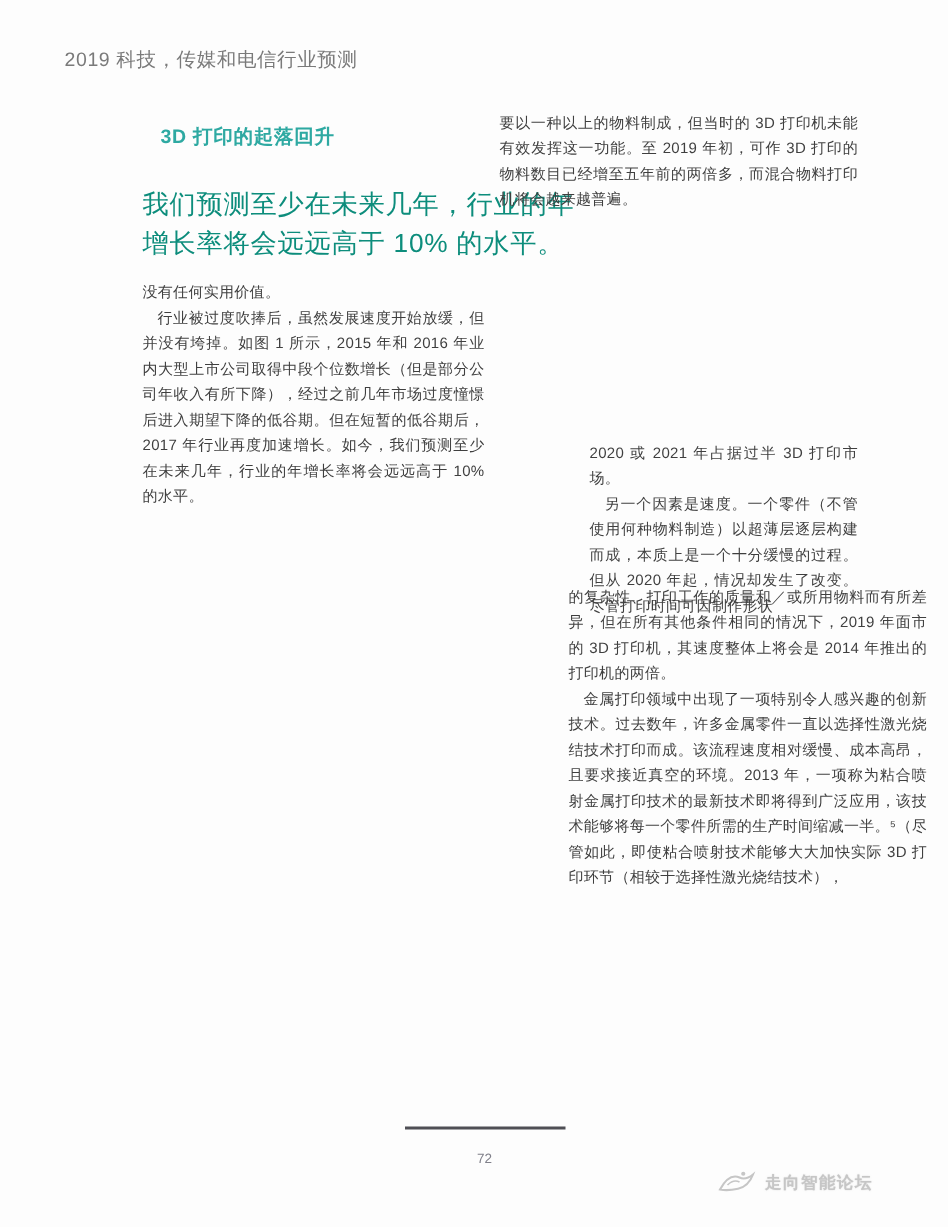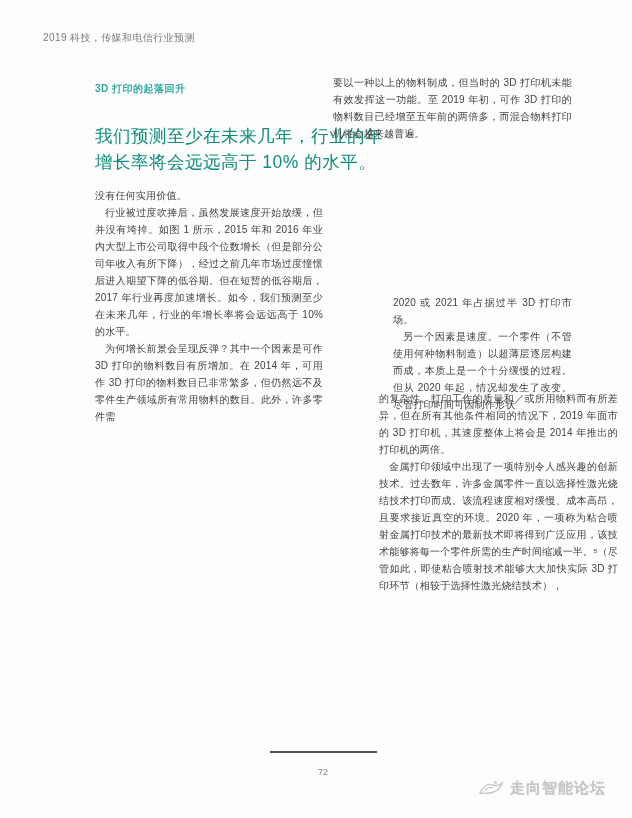--- a/index.html
+++ b/index.html
@@ -1,24 +1,24 @@
 <!DOCTYPE html>
 <html><head>
 <meta charset="utf-8">
 <style>
   html,body{margin:0;padding:0;background:#ffffff;}
   .page{
     position:relative;width:632px;height:818px;background:#fdfdfd;
     font-family:"Liberation Sans", sans-serif;color:#3f3f3f;overflow:hidden;
   }
   .running-header{
-    position:absolute;left:43px;top:31px;font-size:10px;letter-spacing:.4px;color:#7a7a7a;
+    position:absolute;left:43px;top:31px;font-size:13px;letter-spacing:.4px;color:#7a7a7a;
   }
   .article-title{
-    position:absolute;left:95px;top:82px;margin:0;font-size:10px;font-weight:bold;
+    position:absolute;left:107px;top:82px;margin:0;font-size:13px;font-weight:bold;
     color:#2ea9a2;letter-spacing:.5px;
   }
   .col-left{
     position:absolute;left:95px;top:116px;width:228px;
   }
   .body-text{
     margin:0;font-size:10px;line-height:17px;text-align:justify;color:#3f3f3f;
     letter-spacing:.2px;
   }
   .indent{text-indent:1em;}
@@ -40,53 +40,52 @@
   }
   .page-number{
     position:absolute;left:300px;top:767px;width:46px;text-align:center;
     font-size:9px;color:#80808a;
   }
   .watermark{
     position:absolute;left:478px;top:777px;display:flex;align-items:center;gap:6px;
     color:#c6c6c6;
   }
   .watermark-text{
-    font-size:15px;font-weight:bold;letter-spacing:1px;color:#c6c6c6;
+    font-size:11px;font-weight:bold;letter-spacing:1px;color:#c6c6c6;
     text-shadow:0 0 1px rgba(190,190,190,.6);
   }
   .bird-icon{display:inline-block;line-height:0;}
 </style>
 </head>
 <body>
 
 <div class="page">
 
   <div class="running-header">2019 科技，传媒和电信行业预测</div>
 
   <h1 class="article-title">3D 打印的起落回升</h1>
 
   <div class="col-left">
     <div class="pull-quote">我们预测至少在未来几年，行业的年增长率将会远远高于 10% 的水平。</div>
     <p class="body-text">没有任何实用价值。</p>
     <p class="body-text indent">行业被过度吹捧后，虽然发展速度开始放缓，但并没有垮掉。如图 1 所示，2015 年和 2016 年业内大型上市公司取得中段个位数增长（但是部分公司年收入有所下降），经过之前几年市场过度憧憬后进入期望下降的低谷期。但在短暂的低谷期后，2017 年行业再度加速增长。如今，我们预测至少在未来几年，行业的年增长率将会远远高于 10% 的水平。</p>
-    <p class="body-text indent">为何增长前景会呈现反弹？其中一个因素是可作 3D 打印的物料数目有所增加。在 2014 年，可用作 3D 打印的物料数目已非常繁多，但仍然远不及零件生产领域所有常用物料的数目。此外，许多零件需</p>
   </div>
 
   <div class="col-right-seg1">
     <p class="body-text">要以一种以上的物料制成，但当时的 3D 打印机未能有效发挥这一功能。至 2019 年初，可作 3D 打印的物料数目已经增至五年前的两倍多，而混合物料打印机将会越来越普遍。</p>
   </div>
 
   <div class="col-right-seg2">
     <p class="body-text">2020 或 2021 年占据过半 3D 打印市场。</p>
     <p class="body-text indent">另一个因素是速度。一个零件（不管使用何种物料制造）以超薄层逐层构建而成，本质上是一个十分缓慢的过程。但从 2020 年起，情况却发生了改变。尽管打印时间可因制作形状</p>
   </div>
 
   <div class="col-right-seg3">
     <p class="body-text">的复杂性、打印工作的质量和／或所用物料而有所差异，但在所有其他条件相同的情况下，2019 年面市的 3D 打印机，其速度整体上将会是 2014 年推出的打印机的两倍。</p>
-    <p class="body-text indent">金属打印领域中出现了一项特别令人感兴趣的创新技术。过去数年，许多金属零件一直以选择性激光烧结技术打印而成。该流程速度相对缓慢、成本高昂，且要求接近真空的环境。2020 年，一项称为粘合喷射金属打印技术的最新技术即将得到广泛应用，该技术能够将每一个零件所需的生产时间缩减一半。⁵（尽管如此，即使粘合喷射技术能够大大加快实际 3D 打印环节（相较于选择性激光烧结技术），</p>
+    <p class="body-text indent">金属打印领域中出现了一项特别令人感兴趣的创新技术。过去数年，许多金属零件一直以选择性激光烧结技术打印而成。该流程速度相对缓慢、成本高昂，且要求接近真空的环境。2013 年，一项称为粘合喷射金属打印技术的最新技术即将得到广泛应用，该技术能够将每一个零件所需的生产时间缩减一半。⁵（尽管如此，即使粘合喷射技术能够大大加快实际 3D 打印环节（相较于选择性激光烧结技术），</p>
   </div>
 
   <div class="footer-rule"></div>
 
   <div class="page-number">72</div>
 
   <div class="watermark">
     <span class="bird-icon">
       <svg width="26" height="22" viewBox="0 0 26 22">
         <path d="M2 16 Q8 5 15 8 Q19 10 24 6 Q21 14 14 15.5 Q7 17 2 16 Z" fill="none" stroke="#c6c6c6" stroke-width="1.4"></path>

